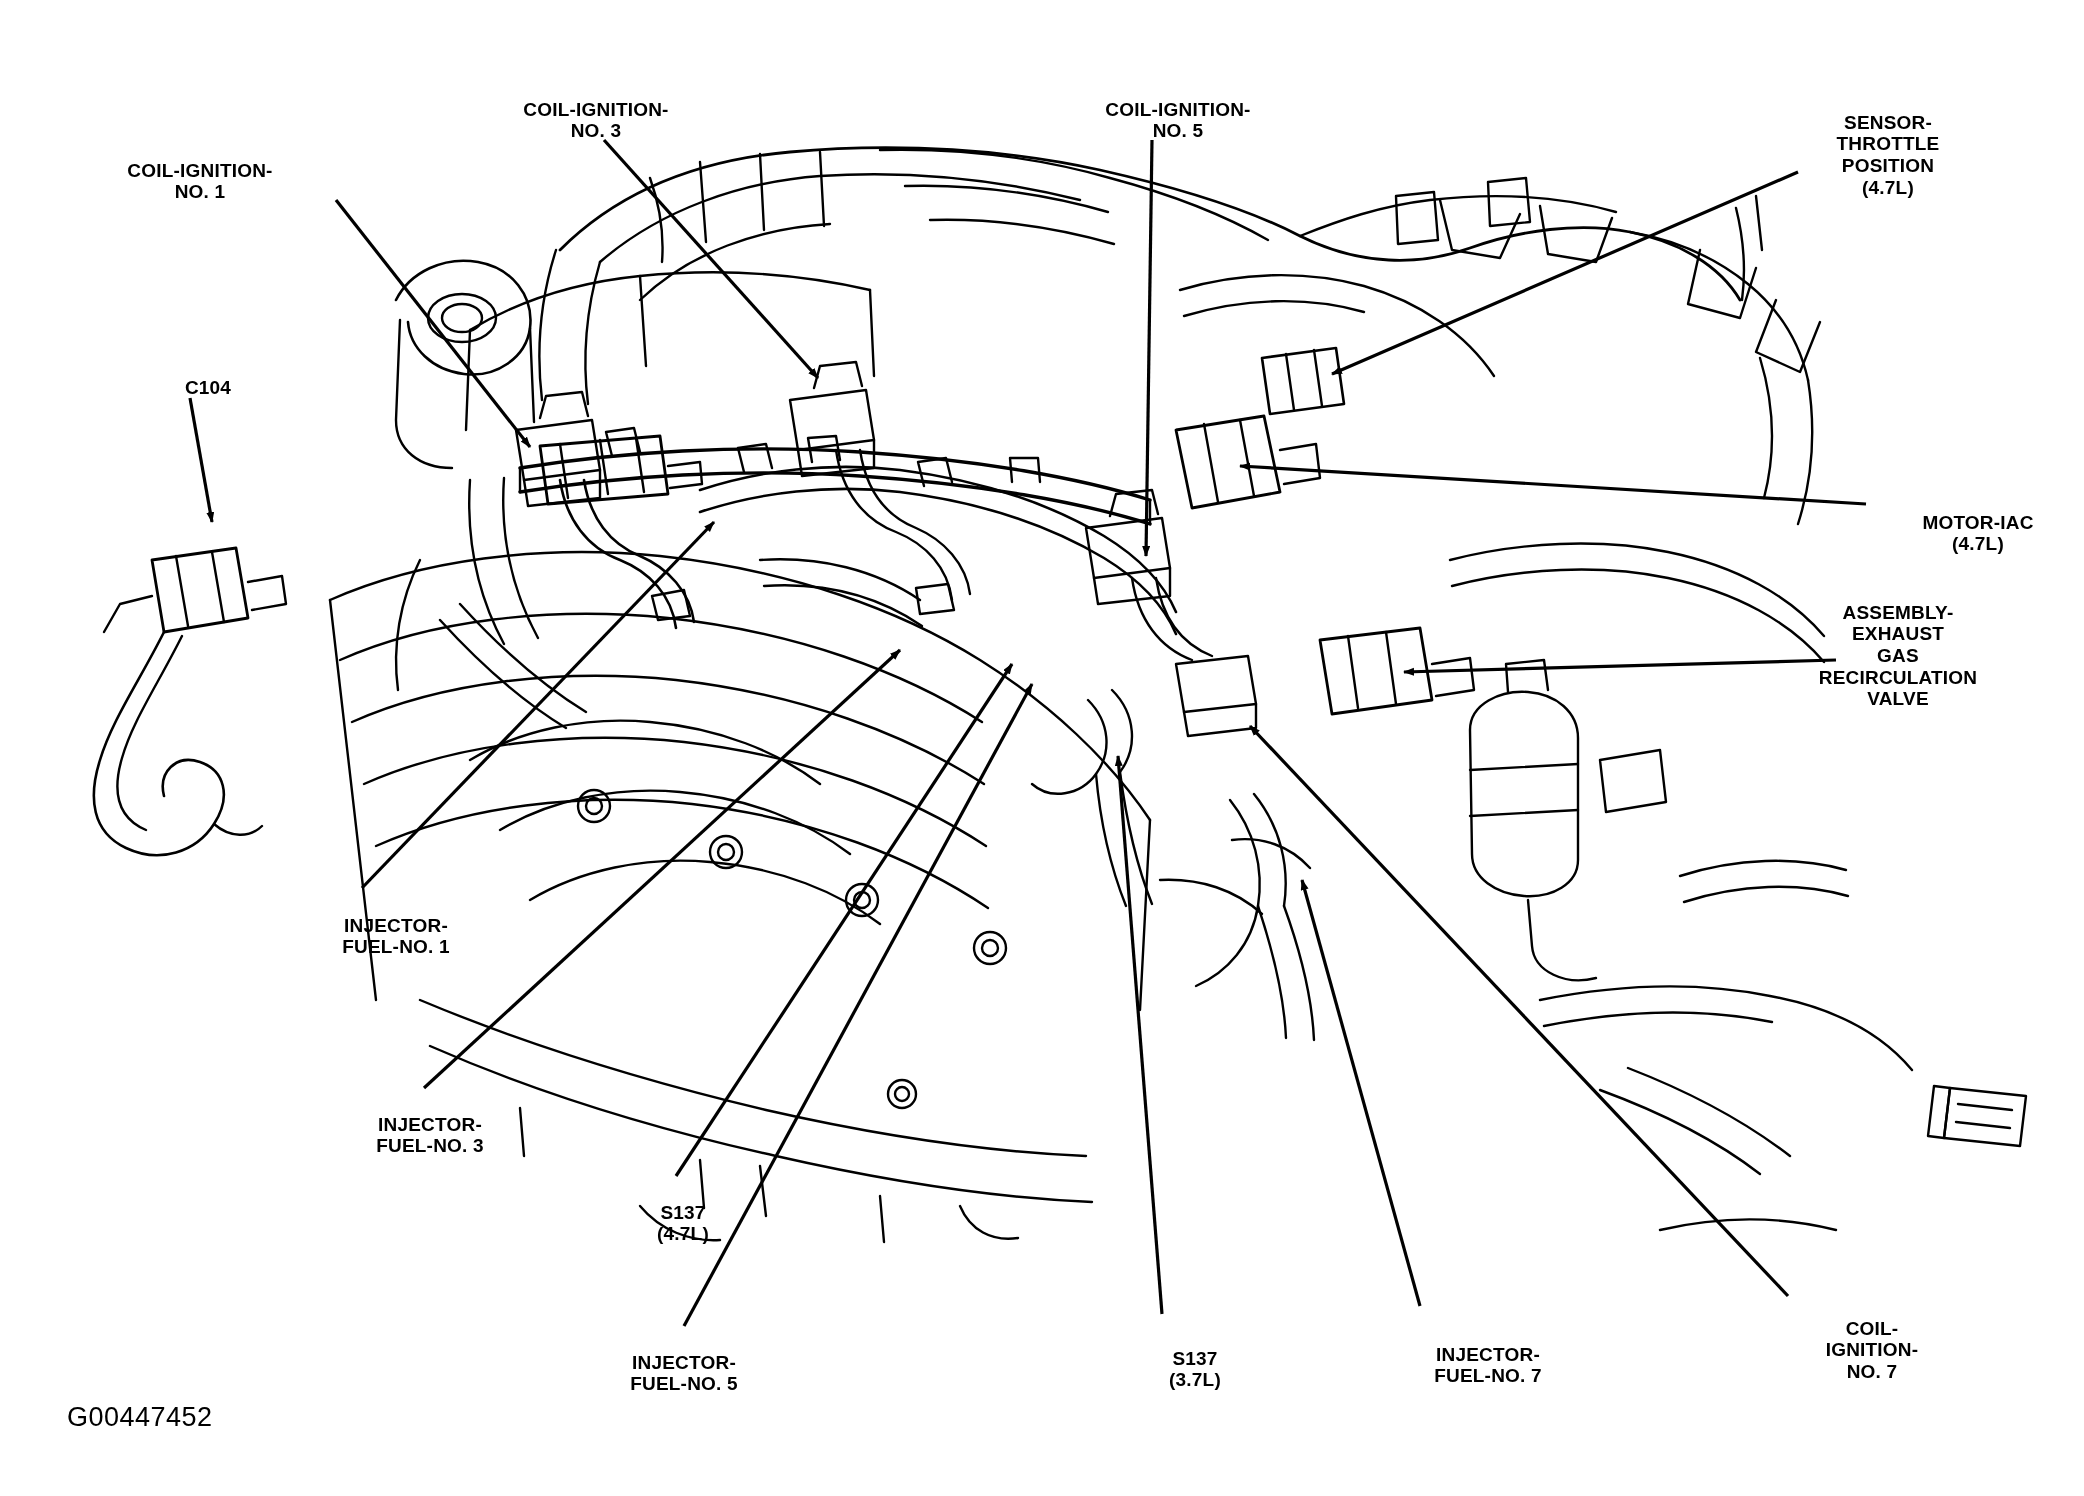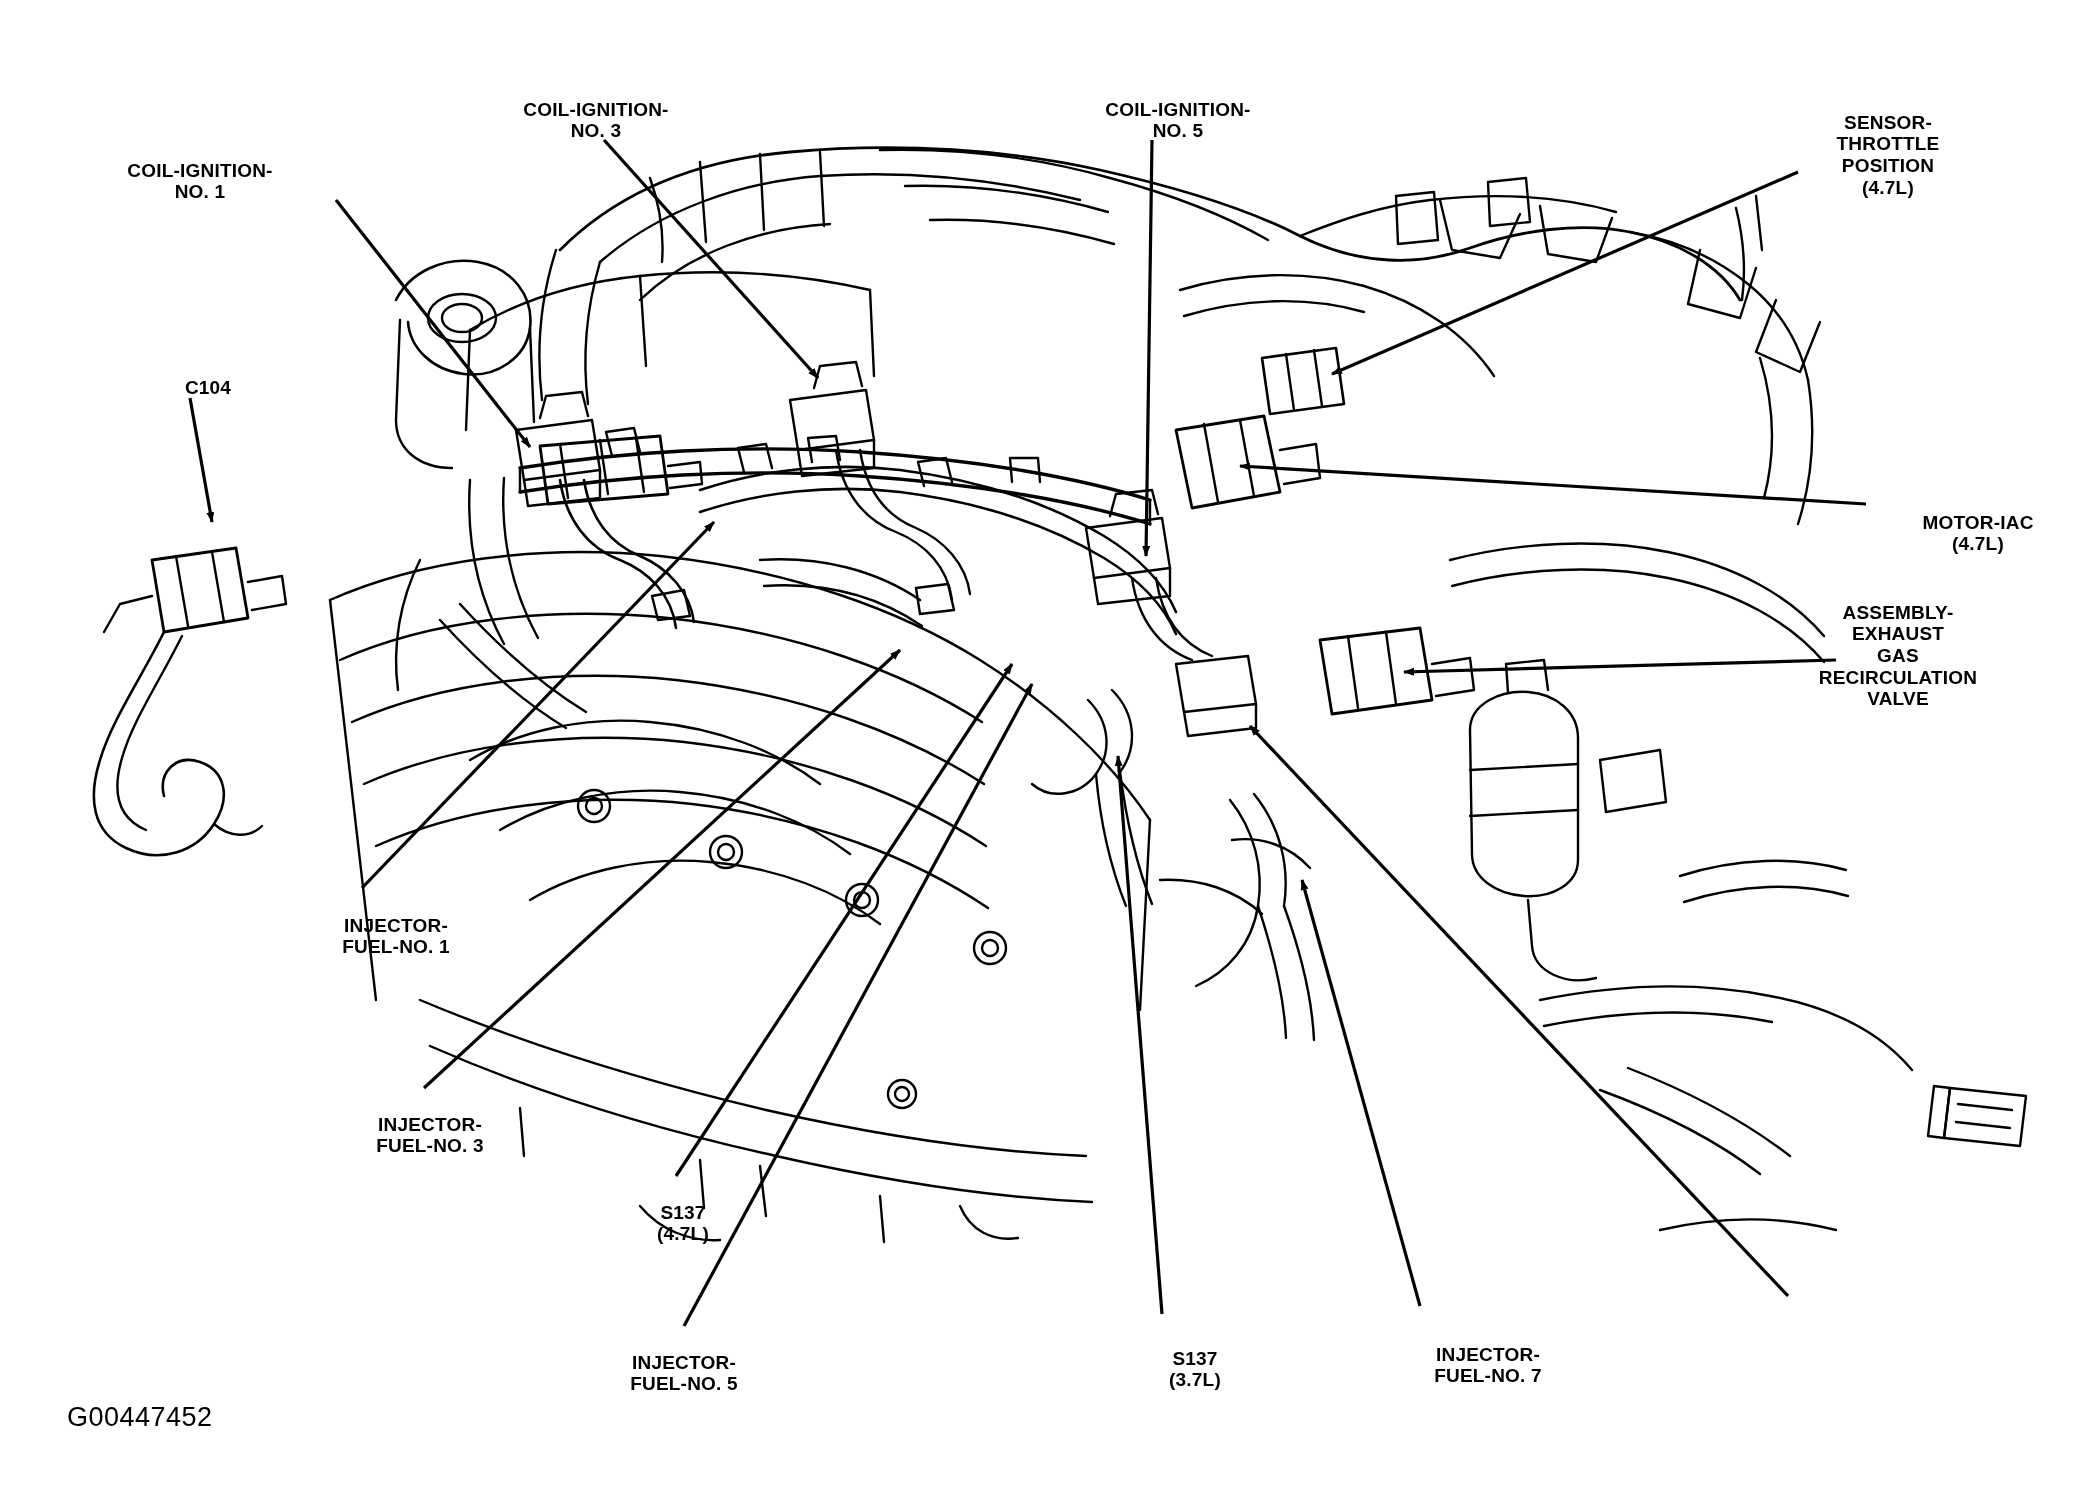--- a/index.html
+++ b/index.html
@@ -349,18 +349,23 @@
     <div class="callout c-left" style="left:1130px; top:1326px; width:130px;">
       <span>S137
 (3.7L)</span>
     </div>
 
     <div class="callout c-left" style="left:1378px; top:1322px; width:220px;">
       <span>INJECTOR-
 FUEL-NO. 7</span>
     </div>
 
+    <div class="callout c-left" style="left:1782px; top:1296px; width:180px;">
+      <span>COIL-
+IGNITION-
+NO. 7</span>
+    </div>
 
   </div>
 
   <div id="figure-id">G00447452</div>
 
 </div>
 
 </body></html>

